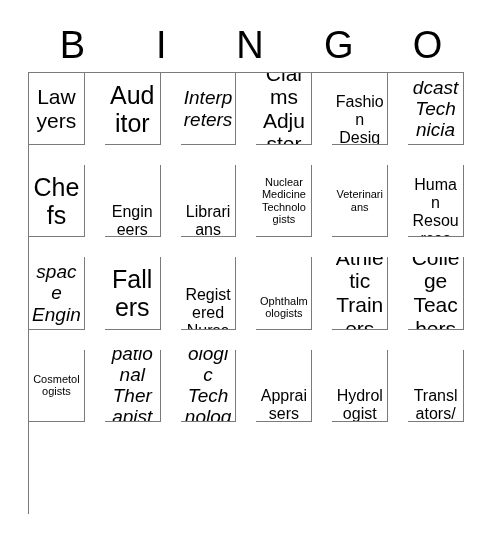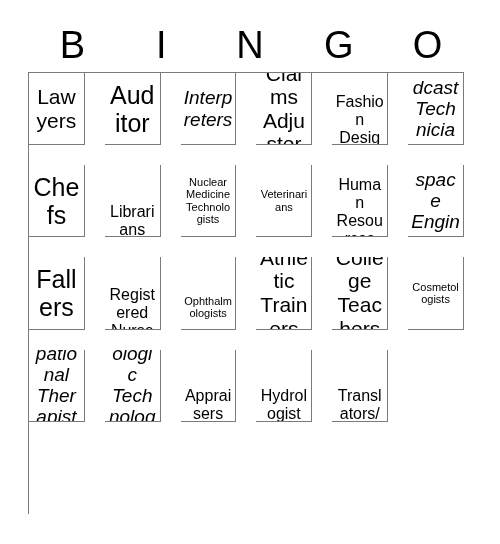--- a/index.html
+++ b/index.html
@@ -109,20 +109,23 @@
       <div class="cell">
         <span class="cell-text fs-md">Fashion Designers</span>
       </div>
       <div class="cell">
         <span class="cell-text fs-sm">Broadcast Technicians</span>
       </div>
       <div class="cell">
         <span class="cell-text fs-xl">Chefs</span>
       </div>
       <div class="cell">
+        <span class="cell-text fs-md">Engineers</span>
+      </div>
+      <div class="cell">
         <span class="cell-text fs-md">Librarians</span>
       </div>
       <div class="cell">
         <span class="cell-text fs-xs">Nuclear Medicine Technologists</span>
       </div>
       <div class="cell">
         <span class="cell-text fs-xs">Veterinarians</span>
       </div>
       <div class="cell">
         <span class="cell-text fs-md">Human Resources (HR)</span>

